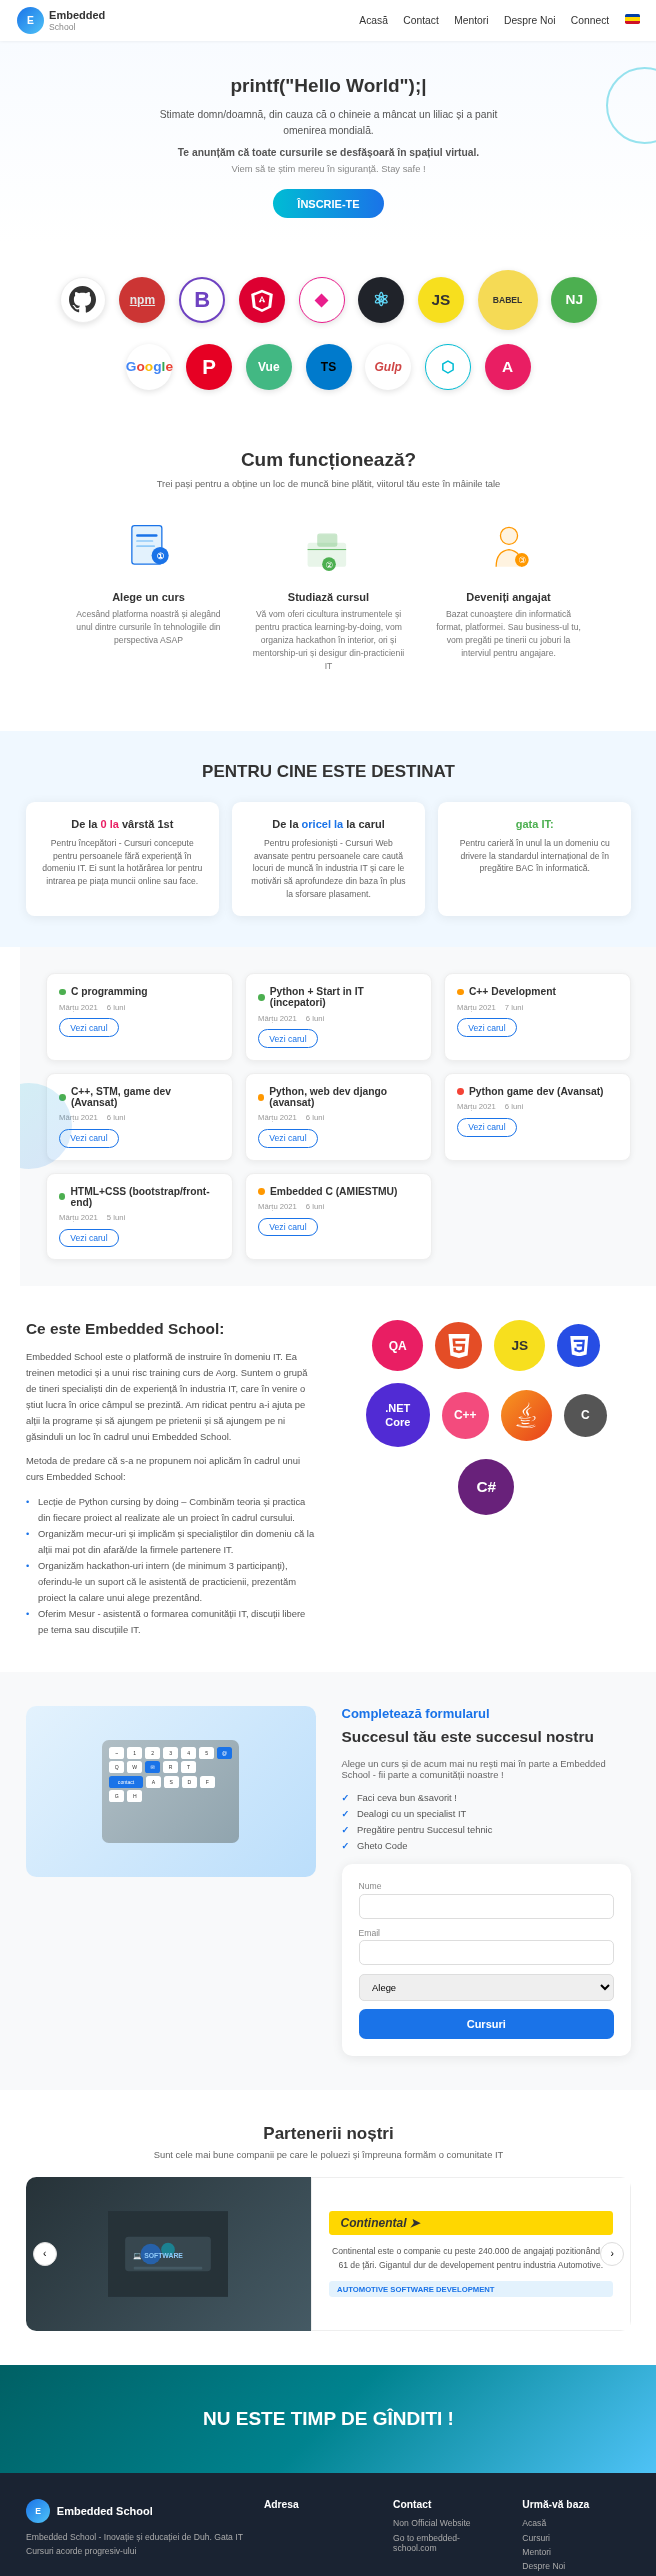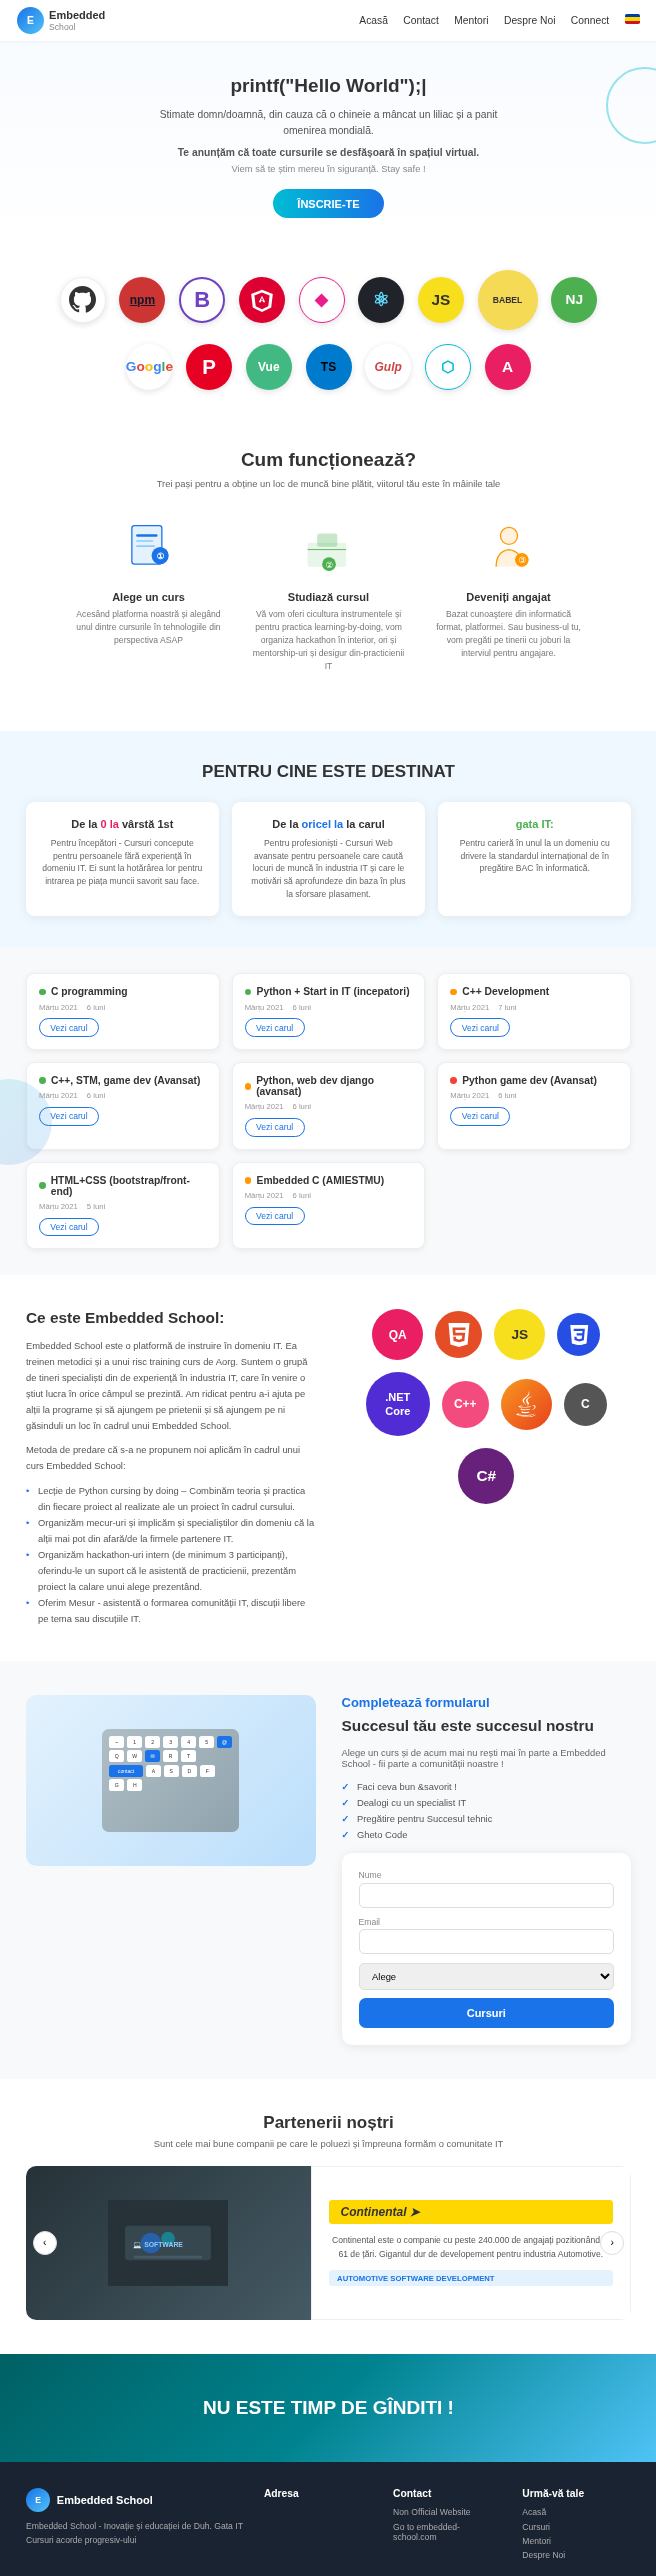--- a/index.html
+++ b/index.html
@@ -40,21 +40,21 @@
     .tech-grid {
       display: flex; flex-wrap: wrap; justify-content: center; align-items: center;
       gap: 13.7px; padding: 8.6px;
     }
     .tech-logo {
       width: 46px; height: 46px; border-radius: 50%; display: flex; align-items: center;
       justify-content: center; font-size: 9.4px; font-weight: 700; box-shadow: 0 1.7px 6.8px rgba(0,0,0,0.12);
       background: #fff;
     }
     .tech-logo.github { background: #fff; border: 1.7px solid #eee; }
-    .tech-logo.npm { background: #CC3534; color: #0f172a; font-size: 12px; text-decoration: underline; }
+    .tech-logo.npm { background: #CC3534; color: #e5e5e5; font-size: 12px; text-decoration: underline; }
     .tech-logo.angular { background: #DD0031; color: #fff; font-size: 15.4px; }
     .tech-logo.react { background: #20232a; color: #61dafb; font-size: 15.4px; }
     .tech-logo.js { background: #f7df1e; color: #333; font-size: 15.4px; font-weight: 900; }
     .tech-logo.babel { background: #f5da55; color: #333; font-size: 8.6px; font-weight: 900; width: 60px; height: 60px; }
     .tech-logo.nj { background: #4CAF50; color: #fff; font-size: 13.7px; font-weight: 900; }
     .tech-logo.google { background: transparent; color: #4285F4; font-size: 13.7px; font-weight: 700; }
     .tech-logo.gulp { background: transparent; color: #CF4646; font-size: 12px; font-weight: 700; font-style: italic; }
     .tech-logo.pinterest { background: #E60023; color: #fff; font-size: 19px; }
     .tech-logo.ts { background: #007acc; color: #000000; font-size: 12px; font-weight: 700; }
     .tech-logo.big-b { background: #fff; border: 2.6px solid #333; color: #333; font-size: 22px; font-weight: 900; }
@@ -79,21 +79,21 @@
       flex: 1; background: #fff; border-radius: 8.6px; padding: 15.4px; text-align: center;
       box-shadow: 0 1.7px 10.3px rgba(0,0,0,0.07);
     }
     .who-card h3 { font-size: 11px; font-weight: 700; margin-bottom: 6.8px; }
     .who-card h3 span.highlight { color: #e91e63; }
     .who-card h3 span.blue { color: #1a73e8; }
     .who-card h3 span.green { color: #4CAF50; }
     .who-card p { font-size: 8.6px; color: #666; line-height: 1.5; }
 
     
-    .courses-section { padding: 26px; background: #f8f9fa; position: relative; overflow: hidden; }
+    .courses-section { padding: 26px; background: #f8f9fa; position: relative; overflow: hidden; margin-left: 20px; }
     .courses-grid { display: grid; grid-template-columns: 1fr 1fr 1fr; gap: 12px; }
     .course-card {
       background: #fff; border-radius: 8.6px; padding: 12px; box-shadow: 0 1.7px 6.8px rgba(0,0,0,0.06);
       border: 0.9px solid #eee;
     }
     .course-card h4 { font-size: 10.3px; font-weight: 700; margin-bottom: 5.1px; display: flex; align-items: center; gap: 5.1px; }
     .course-dot { width: 6.8px; height: 6.8px; border-radius: 50%; display: inline-block; }
     .course-dot.green { background: #4CAF50; }
     .course-dot.orange { background: #FF9800; }
     .course-dot.red { background: #f44336; }
@@ -348,21 +348,21 @@
 
 <section class="who-section">
   <h2>PENTRU CINE ESTE DESTINAT</h2>
   <div class="who-cards">
     <div class="who-card">
       <h3>
         <span>De la</span>
         <span class="highlight"> <span>0 la</span></span>
         <span>vârstă 1st</span>
       </h3>
-      <p>Pentru începători - Cursuri concepute pentru persoanele fără experiență în domeniu IT. Ei sunt la hotărârea lor pentru intrarea pe piața muncii savorit sau face.</p>
+      <p>Pentru începători - Cursuri concepute pentru persoanele fără experiență în domeniu IT. Ei sunt la hotărârea lor pentru intrarea pe piața muncii online sau face.</p>
     </div>
     <div class="who-card">
       <h3>
         <span>De la</span>
         <span class="blue"> <span>oricel la</span></span>
         <span>la carul</span>
       </h3>
       <p>Pentru profesioniști - Cursuri Web avansate pentru persoanele care caută locuri de muncă în industria IT și care le motivări să aprofundeze din baza în plus la sforsare plasament.</p>
     </div>
     <div class="who-card">
@@ -605,21 +605,21 @@
       <h4>Adresa</h4>
     </div>
     <div>
       <h4>Contact</h4>
       <ul id="footer-col-2">
           <li>Non Official Website</li>
           <li>Go to embedded-school.com</li>
         </ul>
     </div>
     <div>
-      <h4>Urmă-vă tale</h4>
+      <h4>Urmă-vă baza</h4>
       <ul id="footer-col-3">
           <li>Acasă</li>
           <li>Cursuri</li>
           <li>Mentori</li>
           <li>Despre Noi</li>
         </ul>
     </div>
   </div>
   <div class="footer-bottom">
     

